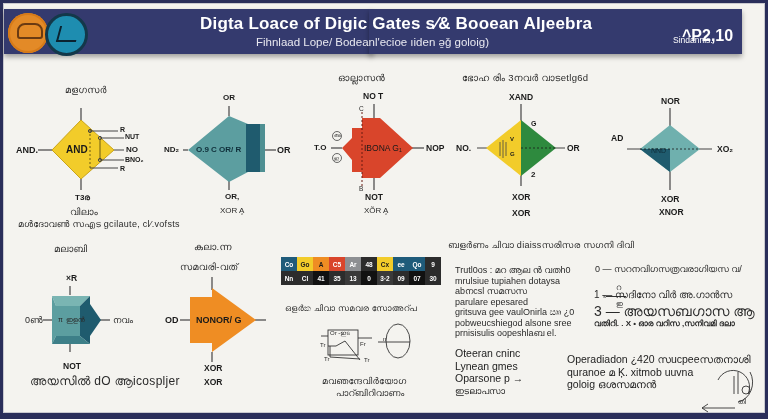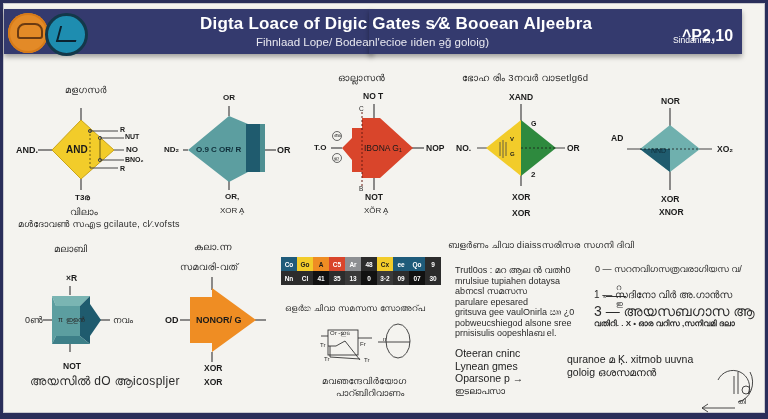--- a/index.html
+++ b/index.html
@@ -256,21 +256,21 @@
     <td style="background: rgb(58, 58, 58); color: rgb(255, 255, 255);">13</td>
     <td style="background: rgb(17, 17, 17); color: rgb(255, 255, 255);">0</td>
     <td style="background: rgb(58, 58, 58); color: rgb(255, 255, 255);">3·2</td>
     <td style="background: rgb(44, 44, 44); color: rgb(255, 255, 255);">09</td>
     <td style="background: rgb(17, 17, 17); color: rgb(255, 255, 255);">07</td>
     <td style="background: rgb(44, 44, 44); color: rgb(255, 255, 255);">30</td>
   </tr>
 </tbody>
   </table>
 
-<div class="script" style="left:285px;top:303px;font-size:8.5px;">ഒളർක ചിവാ സമസസ സോഅറ്പ</div>
+<div class="script" style="left:285px;top:303px;font-size:8.5px;">ഒളർක ചിവാ സമവര സോഅറ്പ</div>
 <svg width="768" height="419" style="left:0;top:0;">
   <rect x="328" y="330" width="30" height="25" fill="none" stroke="#333" stroke-width="0.9"></rect>
   <line x1="321" y1="336" x2="328" y2="336" stroke="#333" stroke-width="0.9"></line>
   <line x1="328" y1="346" x2="336" y2="346" stroke="#333" stroke-width="0.9"></line>
   <polyline points="336,346 345,341 360,360" fill="none" stroke="#333" stroke-width="0.9"></polyline>
   <line x1="330" y1="357" x2="360" y2="359" stroke="#333" stroke-width="0.9"></line>
   <line x1="330" y1="346" x2="330" y2="357" stroke="#333" stroke-width="0.9"></line>
   <line x1="358" y1="338" x2="372" y2="338" stroke="#333" stroke-width="0.9"></line>
   <line x1="378" y1="342" x2="410" y2="342" stroke="#333" stroke-width="0.9"></line>
   <ellipse cx="398" cy="341" rx="12" ry="17" fill="none" stroke="#333" stroke-width="0.9"></ellipse>
@@ -307,20 +307,21 @@
 <div class="text-block" style="left:594px;top:319px;font-size:8px;font-weight:bold;">വതിറി. . X • ഓര വറിസ ,സനിവമി ദലാ</div>
 
 <div class="text-block-lg" style="left:455px;top:347px;">
   <div>Oteeran cninc</div>
   <div>Lynean gmes</div>
   <div>Oparsone p →</div>
   <div style="font-size:9px;">ഇടലാപസാ</div>
 </div>
 
 <div class="text-block-lg" style="left:567px;top:353px;">
+  <div>Operadiadon ¿420 സucpeeസതനാശി</div>
   <div>quranoe മ Ķ. xitmob uuvna</div>
   <div>goloig ഒശസമനൻ</div>
 </div>
 <svg width="768" height="419" style="left:0;top:0;">
   <path d="M718,380 A16,16 0 1 1 748,394" fill="none" stroke="#333" stroke-width="0.9"></path>
   <path d="M750,372 A18,20 0 0 1 738,402" fill="none" stroke="#333" stroke-width="0.9"></path>
   <line x1="734" y1="376" x2="734" y2="394" stroke="#333" stroke-width="0.9"></line>
   <line x1="738" y1="372" x2="738" y2="394" stroke="#333" stroke-width="0.9"></line>
   <circle cx="746" cy="390" r="4" fill="none" stroke="#333" stroke-width="0.9"></circle>
   <line x1="702" y1="408" x2="735" y2="408" stroke="#333" stroke-width="0.9"></line>

